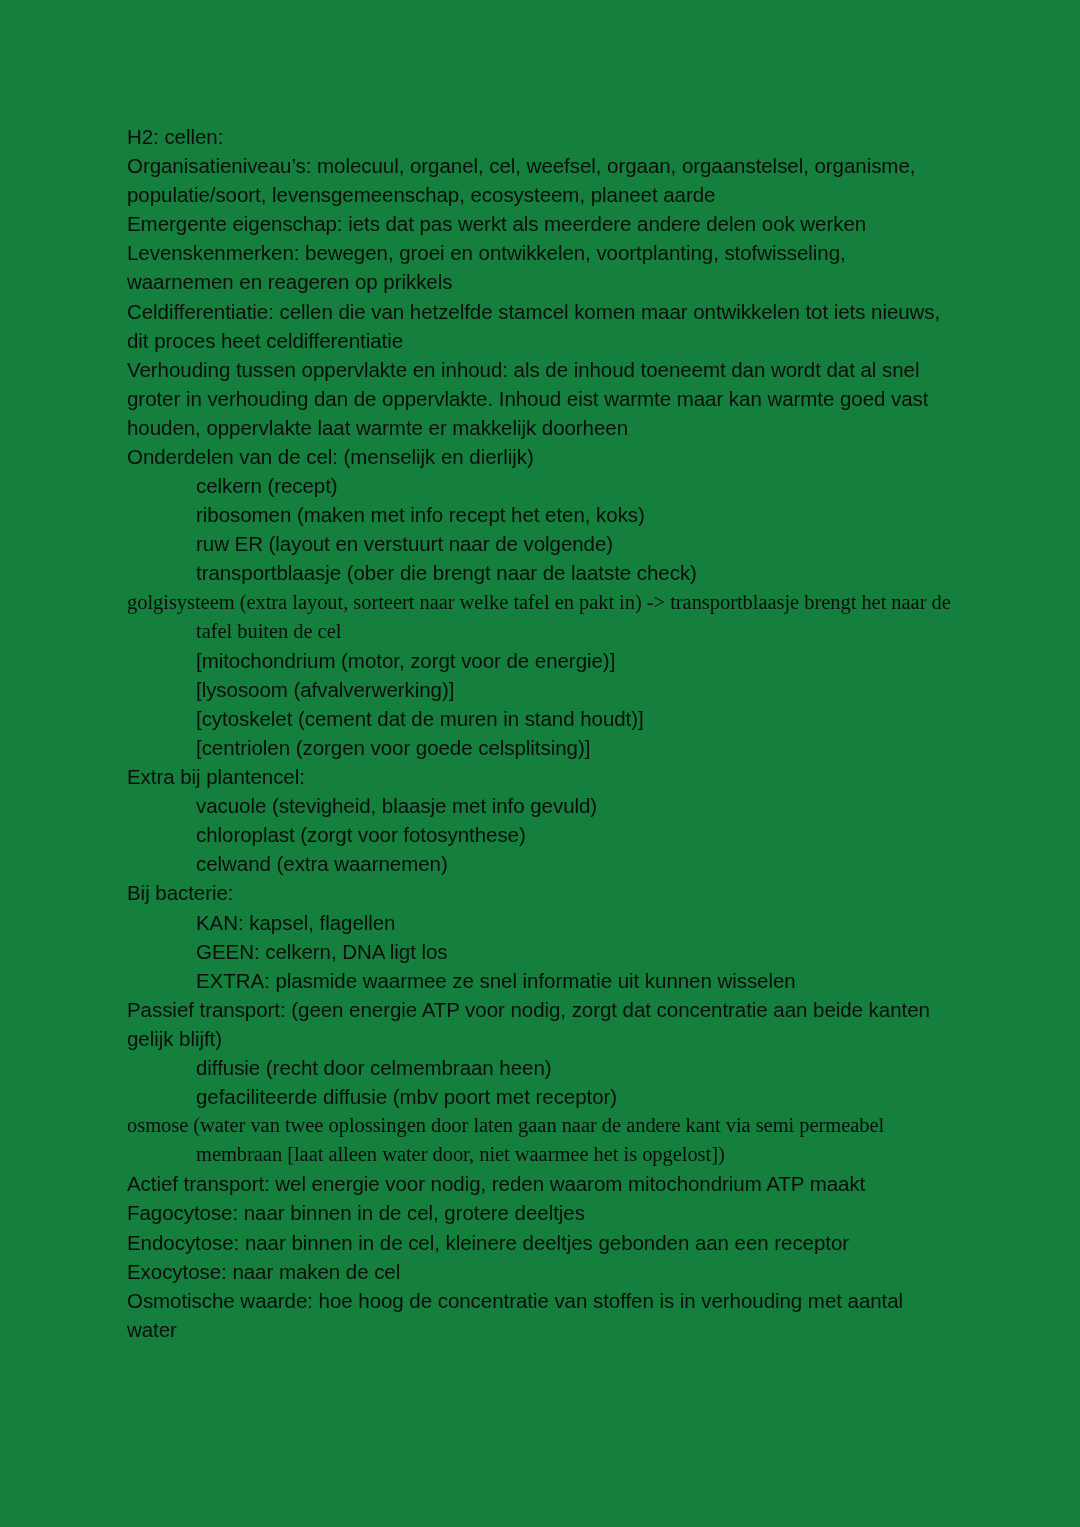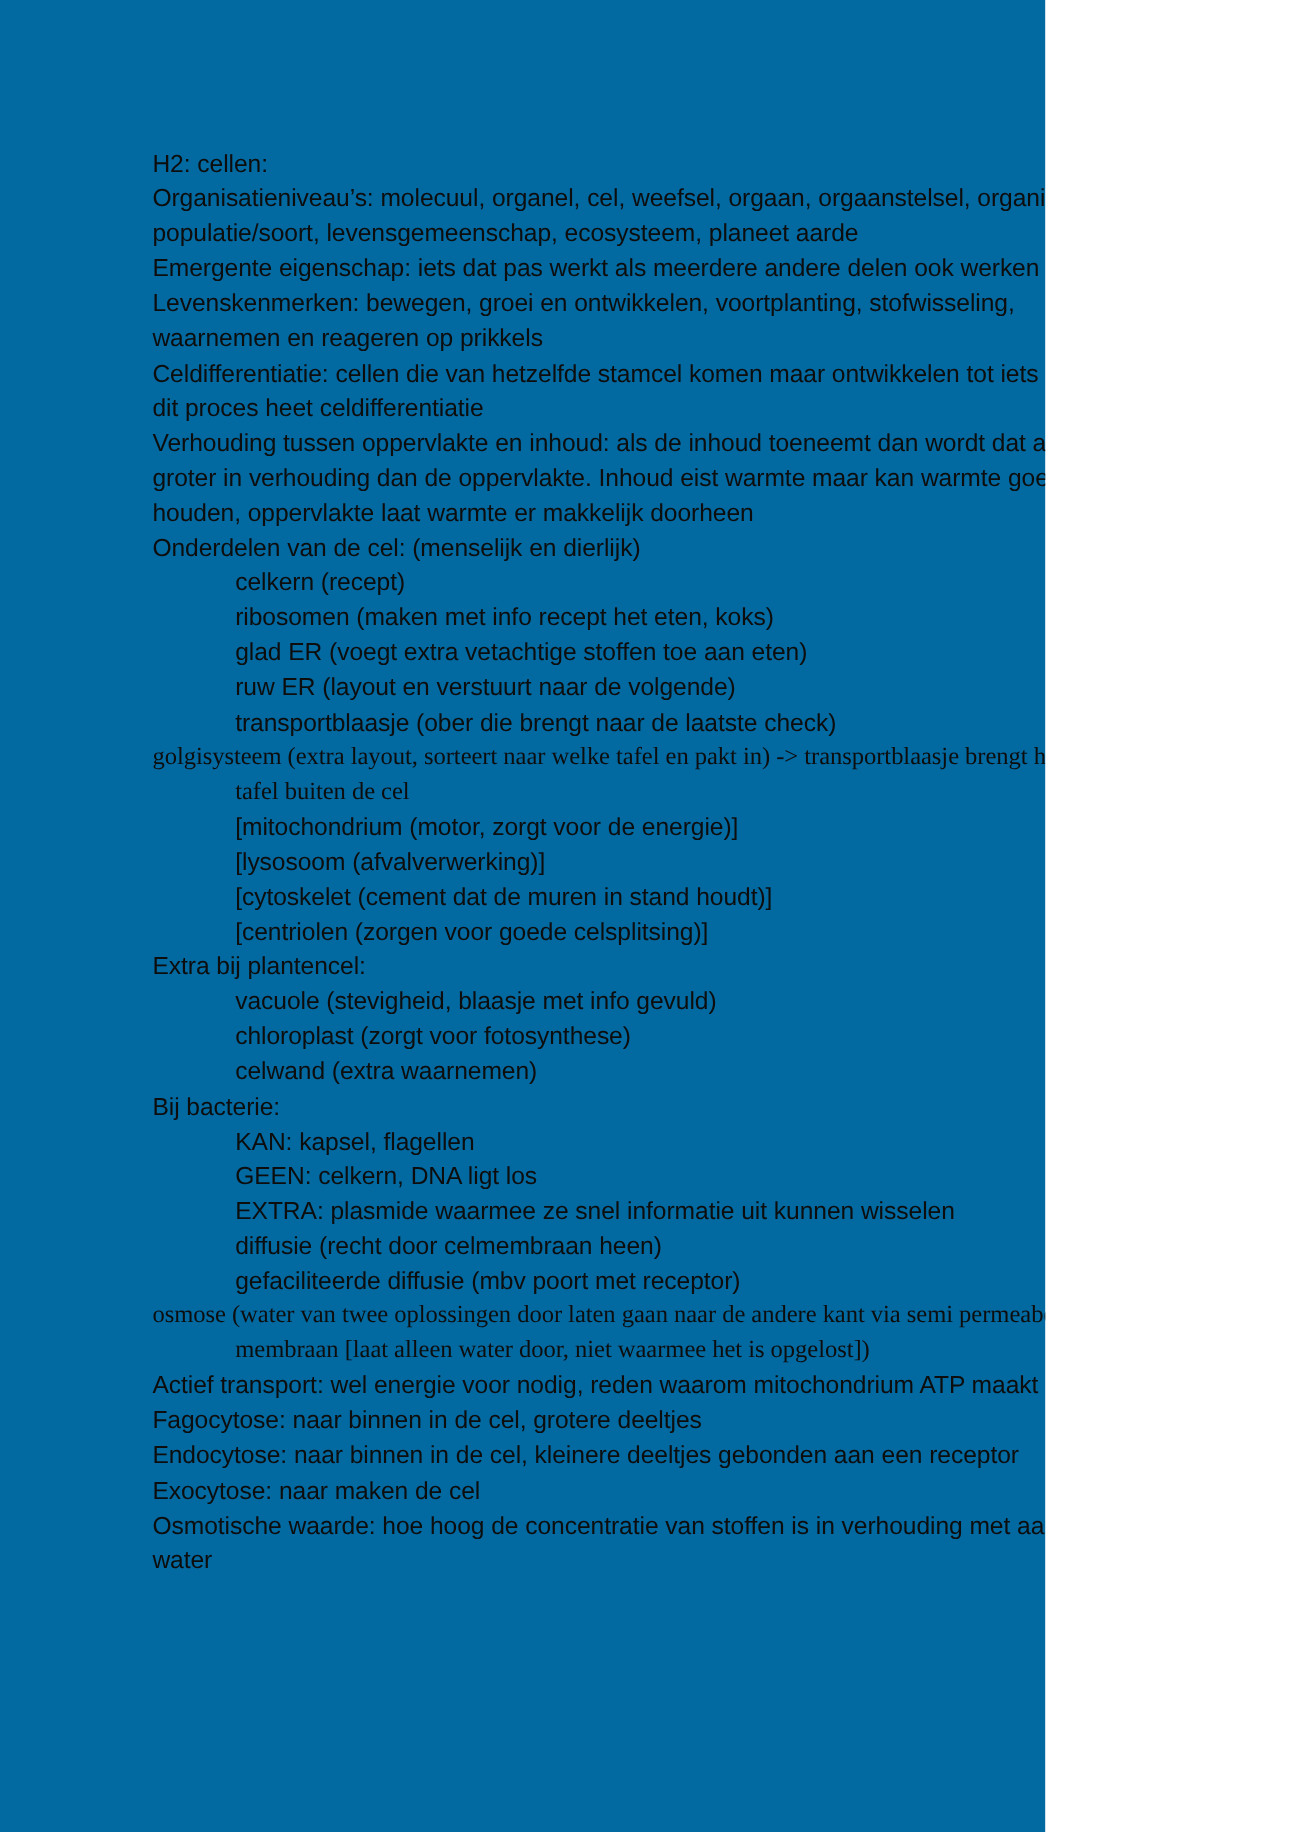--- a/index.html
+++ b/index.html
@@ -3,23 +3,23 @@
 <meta charset="utf-8">
 <title>H2: cellen</title>
 <style>
   html, body {
     margin: 0;
     padding: 0;
     background: #ffffff;
   }
   .page {
     position: relative;
-    width: 871px;
+    width: 1080px;
     height: 1527px;
-    background: #0369a1;
+    background: #15803d;
     box-sizing: border-box;
     overflow: hidden;
   }
   .doc-body {
     position: absolute;
     left: 127px;
     top: 122px;
     width: 830px;
   }
   .line {
@@ -48,36 +48,36 @@
   <div class="doc-body" id="doc-body">
       <div class="line">H2: cellen:</div>
       <div class="line">Organisatieniveau’s: molecuul, organel, cel, weefsel, orgaan, orgaanstelsel, organisme, populatie/soort, levensgemeenschap, ecosysteem, planeet aarde</div>
       <div class="line">Emergente eigenschap: iets dat pas werkt als meerdere andere delen ook werken</div>
       <div class="line">Levenskenmerken: bewegen, groei en ontwikkelen, voortplanting, stofwisseling, waarnemen en reageren op prikkels</div>
       <div class="line">Celdifferentiatie: cellen die van hetzelfde stamcel komen maar ontwikkelen tot iets nieuws, dit proces heet celdifferentiatie</div>
       <div class="line">Verhouding tussen oppervlakte en inhoud: als de inhoud toeneemt dan wordt dat al snel groter in verhouding dan de oppervlakte. Inhoud eist warmte maar kan warmte goed vast houden, oppervlakte laat warmte er makkelijk doorheen</div>
       <div class="line">Onderdelen van de cel: (menselijk en dierlijk)</div>
       <div class="line indent">celkern (recept)</div>
       <div class="line indent">ribosomen (maken met info recept het eten, koks)</div>
-      <div class="line indent">glad ER (voegt extra vetachtige stoffen toe aan eten)</div>
       <div class="line indent">ruw ER (layout en verstuurt naar de volgende)</div>
       <div class="line indent">transportblaasje (ober die brengt naar de laatste check)</div>
       <div class="line hang">golgisysteem (extra layout, sorteert naar welke tafel en pakt in) -&gt; transportblaasje brengt het naar de tafel buiten de cel</div>
       <div class="line indent">[mitochondrium (motor, zorgt voor de energie)]</div>
       <div class="line indent">[lysosoom (afvalverwerking)]</div>
       <div class="line indent">[cytoskelet (cement dat de muren in stand houdt)]</div>
       <div class="line indent">[centriolen (zorgen voor goede celsplitsing)]</div>
       <div class="line">Extra bij plantencel:</div>
       <div class="line indent">vacuole (stevigheid, blaasje met info gevuld)</div>
       <div class="line indent">chloroplast (zorgt voor fotosynthese)</div>
       <div class="line indent">celwand (extra waarnemen)</div>
       <div class="line">Bij bacterie:</div>
       <div class="line indent">KAN: kapsel, flagellen</div>
       <div class="line indent">GEEN: celkern, DNA ligt los</div>
       <div class="line indent">EXTRA: plasmide waarmee ze snel informatie uit kunnen wisselen</div>
+      <div class="line">Passief transport: (geen energie ATP voor nodig, zorgt dat concentratie aan beide kanten gelijk blijft)</div>
       <div class="line indent">diffusie (recht door celmembraan heen)</div>
       <div class="line indent">gefaciliteerde diffusie (mbv poort met receptor)</div>
       <div class="line hang">osmose (water van twee oplossingen door laten gaan naar de andere kant via semi permeabel membraan [laat alleen water door, niet waarmee het is opgelost])</div>
       <div class="line">Actief transport: wel energie voor nodig, reden waarom mitochondrium ATP maakt</div>
       <div class="line">Fagocytose: naar binnen in de cel, grotere deeltjes</div>
       <div class="line">Endocytose: naar binnen in de cel, kleinere deeltjes gebonden aan een receptor</div>
       <div class="line">Exocytose: naar maken de cel</div>
       <div class="line">Osmotische waarde: hoe hoog de concentratie van stoffen is in verhouding met aantal water</div>
     </div>
 </div>

